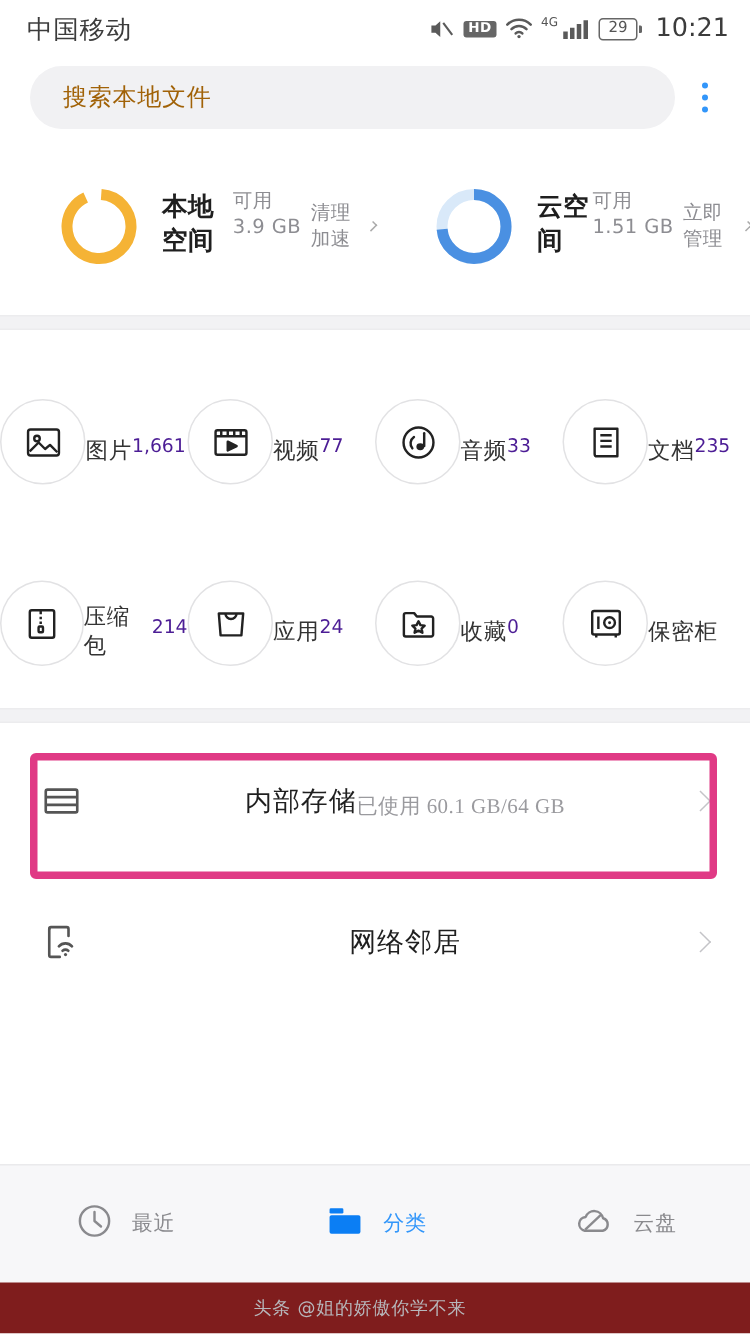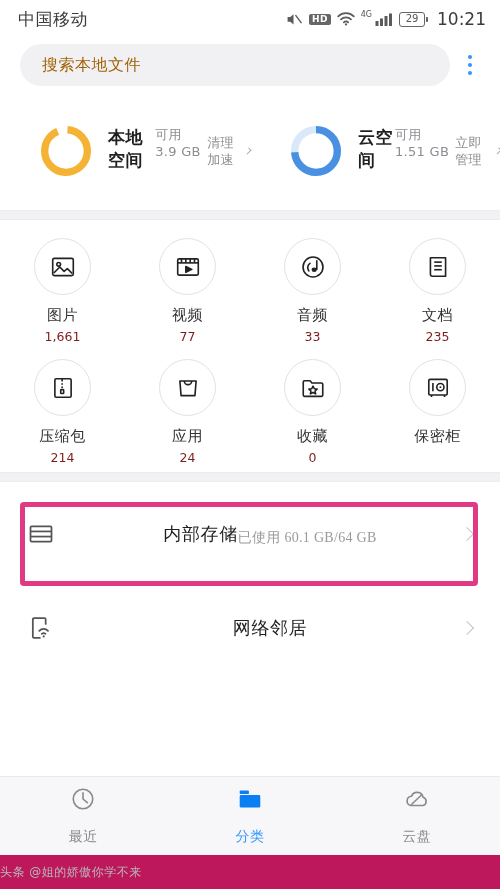--- a/index.html
+++ b/index.html
@@ -196,21 +196,21 @@
     flex: 0 0 252px;
     display: grid;
     grid-template-columns: repeat(4, 1fr);
     grid-template-rows: repeat(2, 1fr);
     background: #ffffff;
     padding-top: 10px;
     box-sizing: border-box;
   }
   .cat {
     display: flex;
-    flex-direction: column;
+    flex-direction: row;
     align-items: center;
     justify-content: flex-start;
     padding-top: 8px;
   }
   .cat-circle {
     width: 57px;
     height: 57px;
     border-radius: 50%;
     border: 1px solid #e2e2e4;
     display: flex;
@@ -219,21 +219,21 @@
     box-sizing: border-box;
   }
   .cat-label {
     font-size: 15px;
     color: #333333;
     margin-top: 11px;
     letter-spacing: 0.5px;
   }
   .cat-count {
     font-size: 12.5px;
-    color: #7f1d1d;
+    color: #4c1d95;
     margin-top: 4px;
   }
 
   
   .list-area { flex: 1; background: #ffffff; position: relative; }
   .row {
     height: 76px;
     display: flex;
     align-items: center;
     padding: 0 22px 0 24px;
@@ -287,34 +287,34 @@
   .tabbar {
     flex: 0 0 78px;
     background: #f7f7f9;
     border-top: 1px solid #eaeaec;
     display: flex;
     align-items: center;
   }
   .tab {
     flex: 1;
     display: flex;
-    flex-direction: column;
+    flex-direction: row;
     align-items: center;
     justify-content: center;
     gap: 12px;
   }
   .tab-label { font-size: 14px; color: #8a8a8e; letter-spacing: 0.5px; }
   .tab.active .tab-label { color: #3296fa; }
 
   .bottom-strip {
     flex: 0 0 34px;
-    background: #be185d;
-    display: flex;
-    align-items: center;
-    justify-content: flex-start;
+    background: #7f1d1d;
+    display: flex;
+    align-items: center;
+    justify-content: center;
     padding-right: 20px;
     box-sizing: border-box;
   }
   .watermark {
     font-size: 12px;
     color: #b7b7bb;
     letter-spacing: 0.5px;
   }
 </style>
 </head>

